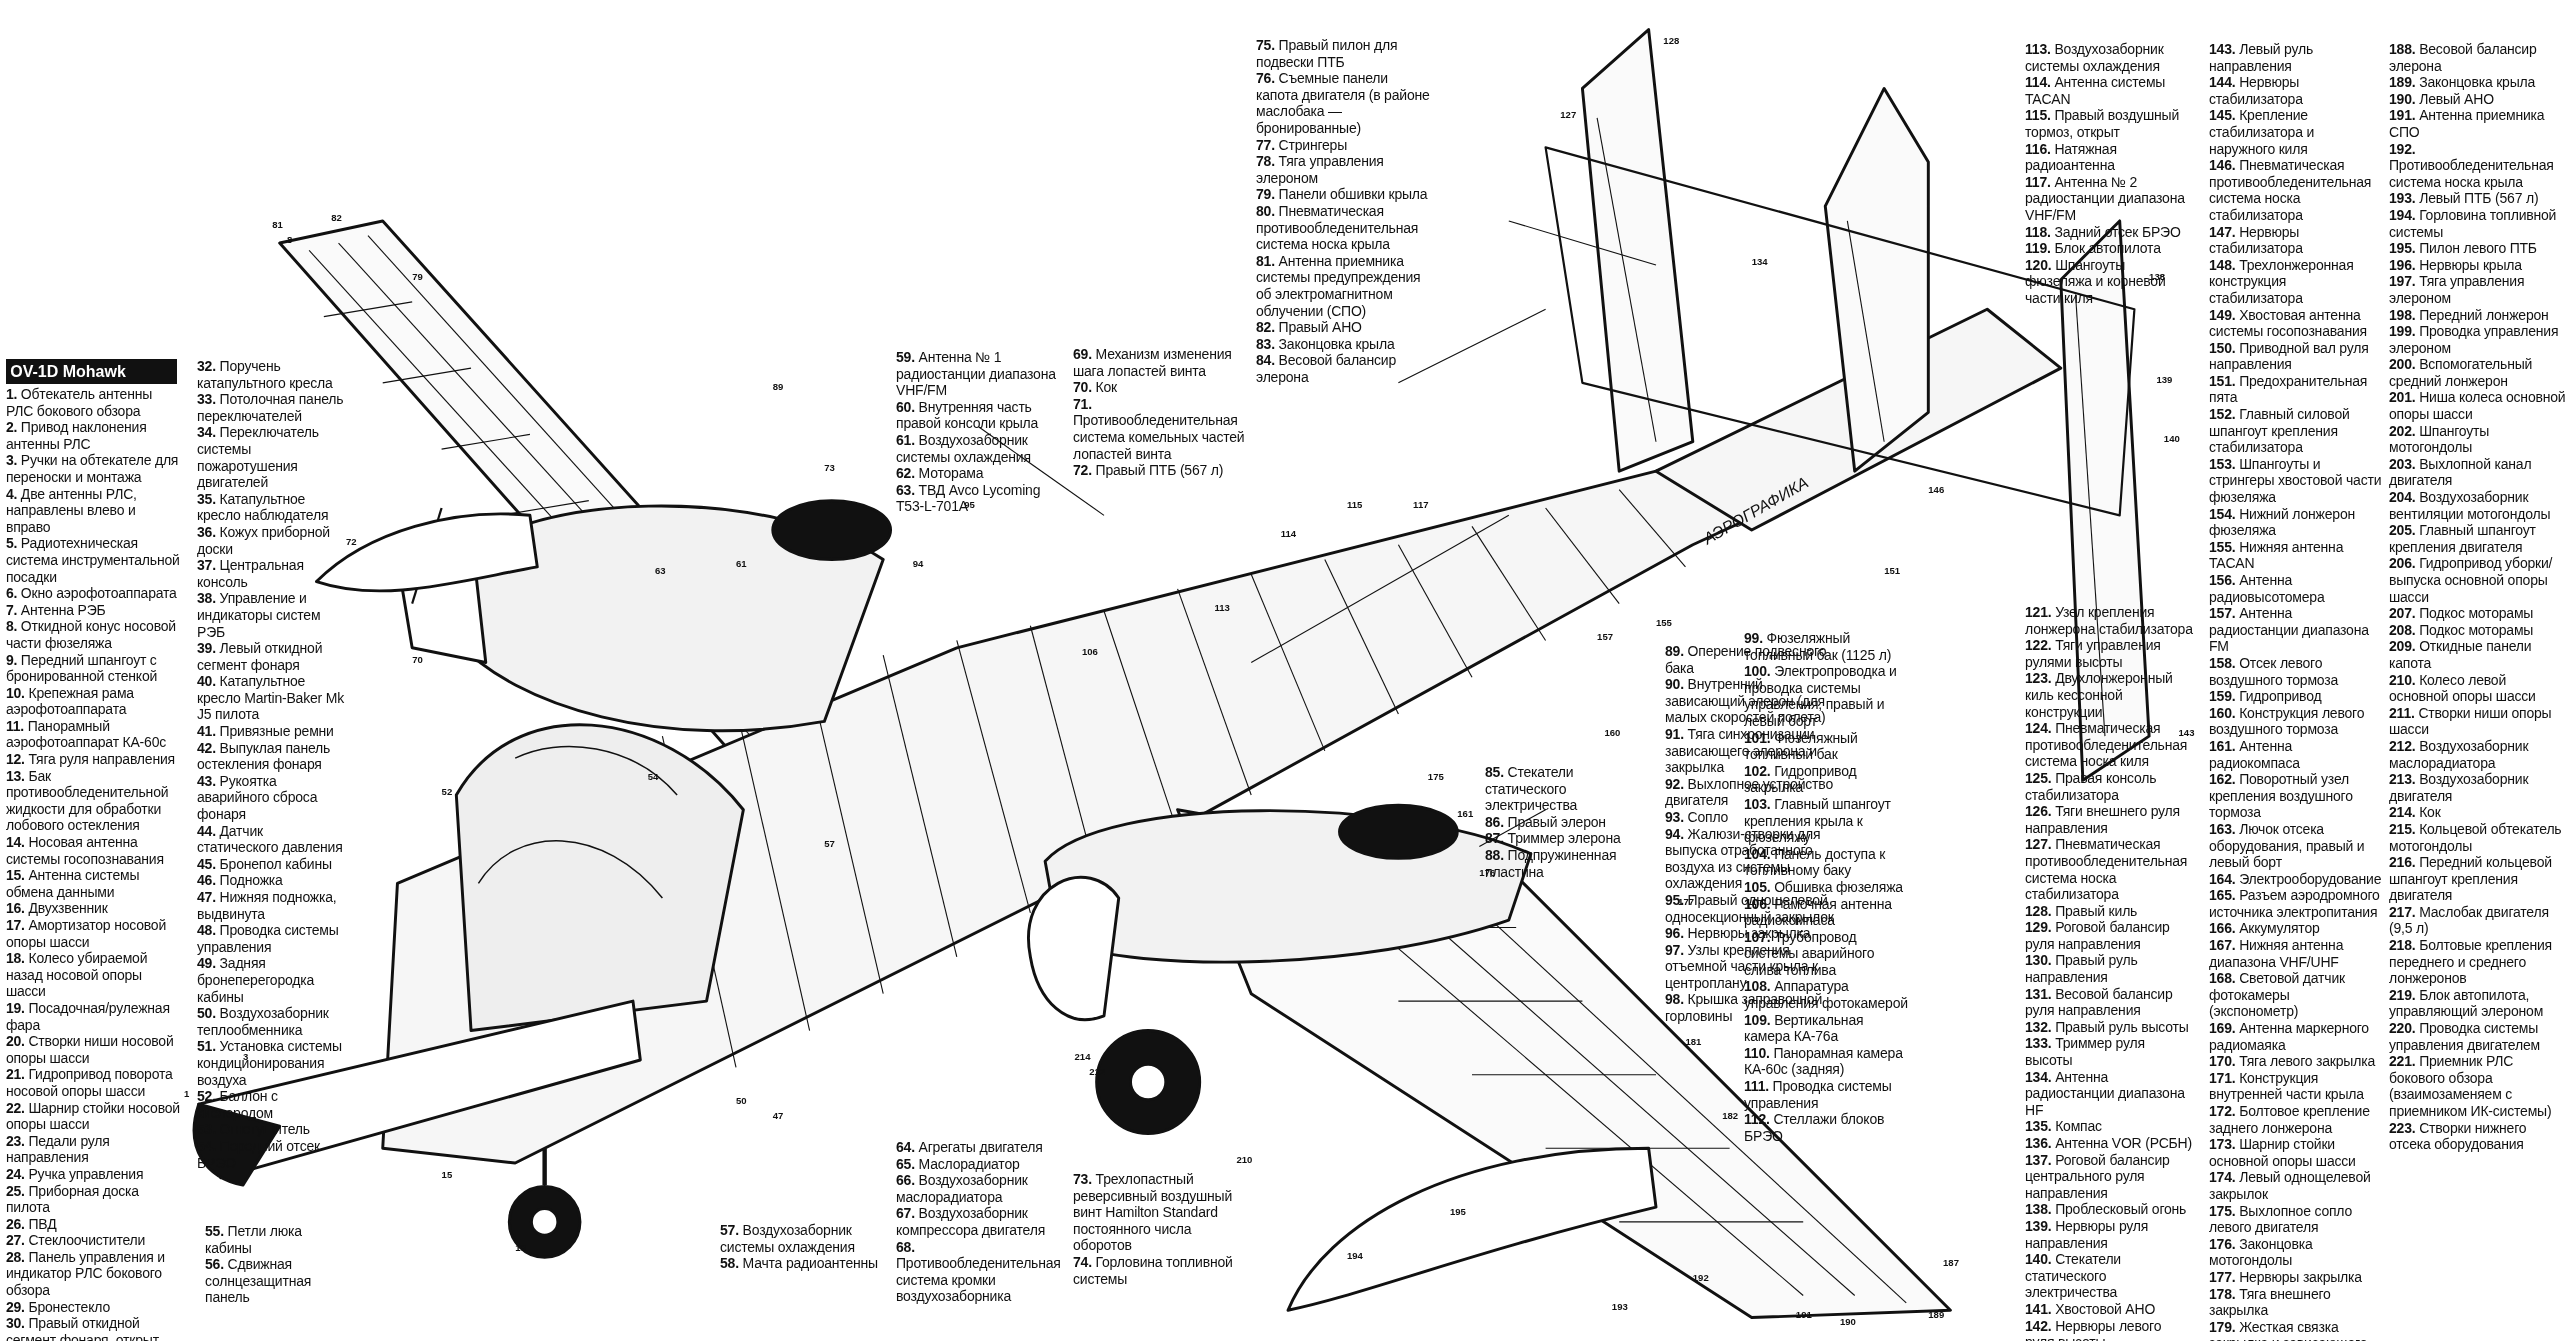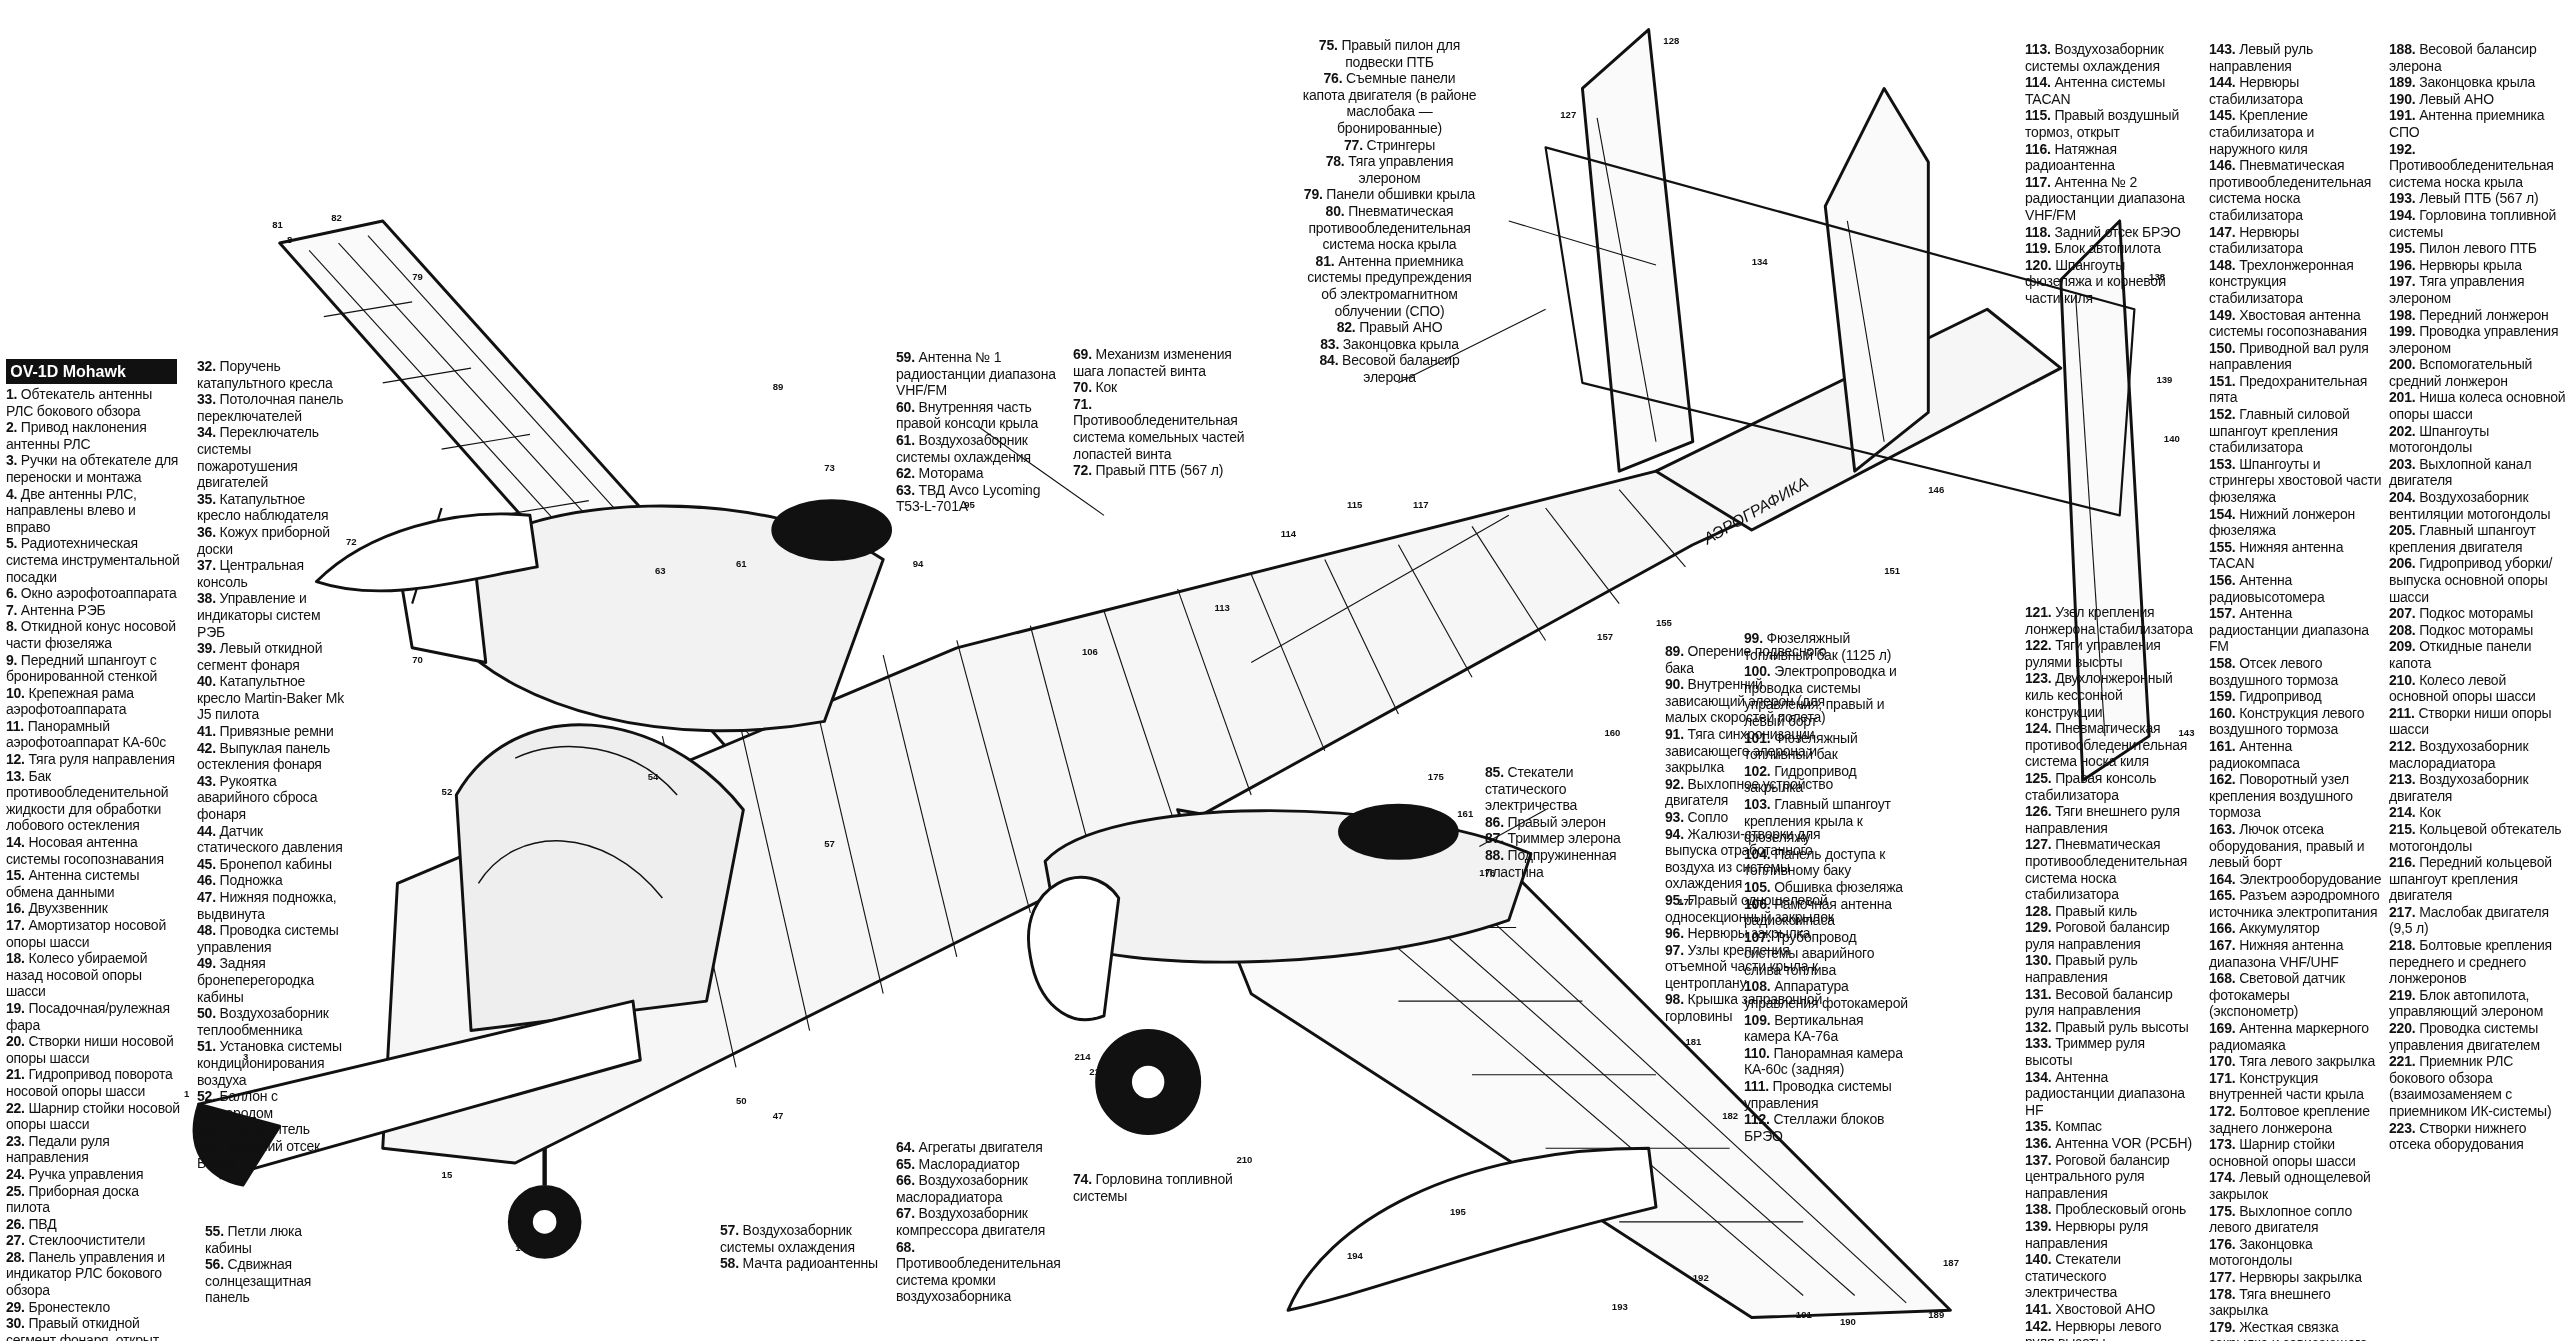--- a/index.html
+++ b/index.html
@@ -248,23 +248,24 @@
     <div class="it"><span class="num">67. </span><span>Воздухозаборник компрессора двигателя</span></div>
     <div class="it"><span class="num">68. </span><span>Противообледенительная система кромки воздухозаборника</span></div>
   </div>
 <div class="col" id="c7" style="left:1073px;top:346px;width:177px;">
     <div class="it"><span class="num">69. </span><span>Механизм изменения шага лопастей винта</span></div>
     <div class="it"><span class="num">70. </span><span>Кок</span></div>
     <div class="it"><span class="num">71. </span><span>Противообледенительная система комельных частей лопастей винта</span></div>
     <div class="it"><span class="num">72. </span><span>Правый ПТБ (567 л)</span></div>
   </div>
 <div class="col" id="c8" style="left:1073px;top:1171px;width:169px;">
+    <div class="it"><span class="num">73. </span><span>Трехлопастный реверсивный воздушный винт Hamilton Standard постоянного числа оборотов</span></div>
     <div class="it"><span class="num">74. </span><span>Горловина топливной системы</span></div>
   </div>
-<div class="col" id="c9" style="left:1301px;top:37px;width:177px;text-align:center;">
+<div class="col" id="c9" style="left:1256px;top:37px;width:177px;">
     <div class="it"><span class="num">75. </span><span>Правый пилон для подвески ПТБ</span></div>
     <div class="it"><span class="num">76. </span><span>Съемные панели капота двигателя (в районе маслобака — бронированные)</span></div>
     <div class="it"><span class="num">77. </span><span>Стрингеры</span></div>
     <div class="it"><span class="num">78. </span><span>Тяга управления элероном</span></div>
     <div class="it"><span class="num">79. </span><span>Панели обшивки крыла</span></div>
     <div class="it"><span class="num">80. </span><span>Пневматическая противообледенительная система носка крыла</span></div>
     <div class="it"><span class="num">81. </span><span>Антенна приемника системы предупреждения об электромагнитном облучении (СПО)</span></div>
     <div class="it"><span class="num">82. </span><span>Правый АНО</span></div>
     <div class="it"><span class="num">83. </span><span>Законцовка крыла</span></div>
     <div class="it"><span class="num">84. </span><span>Весовой балансир элерона</span></div>

